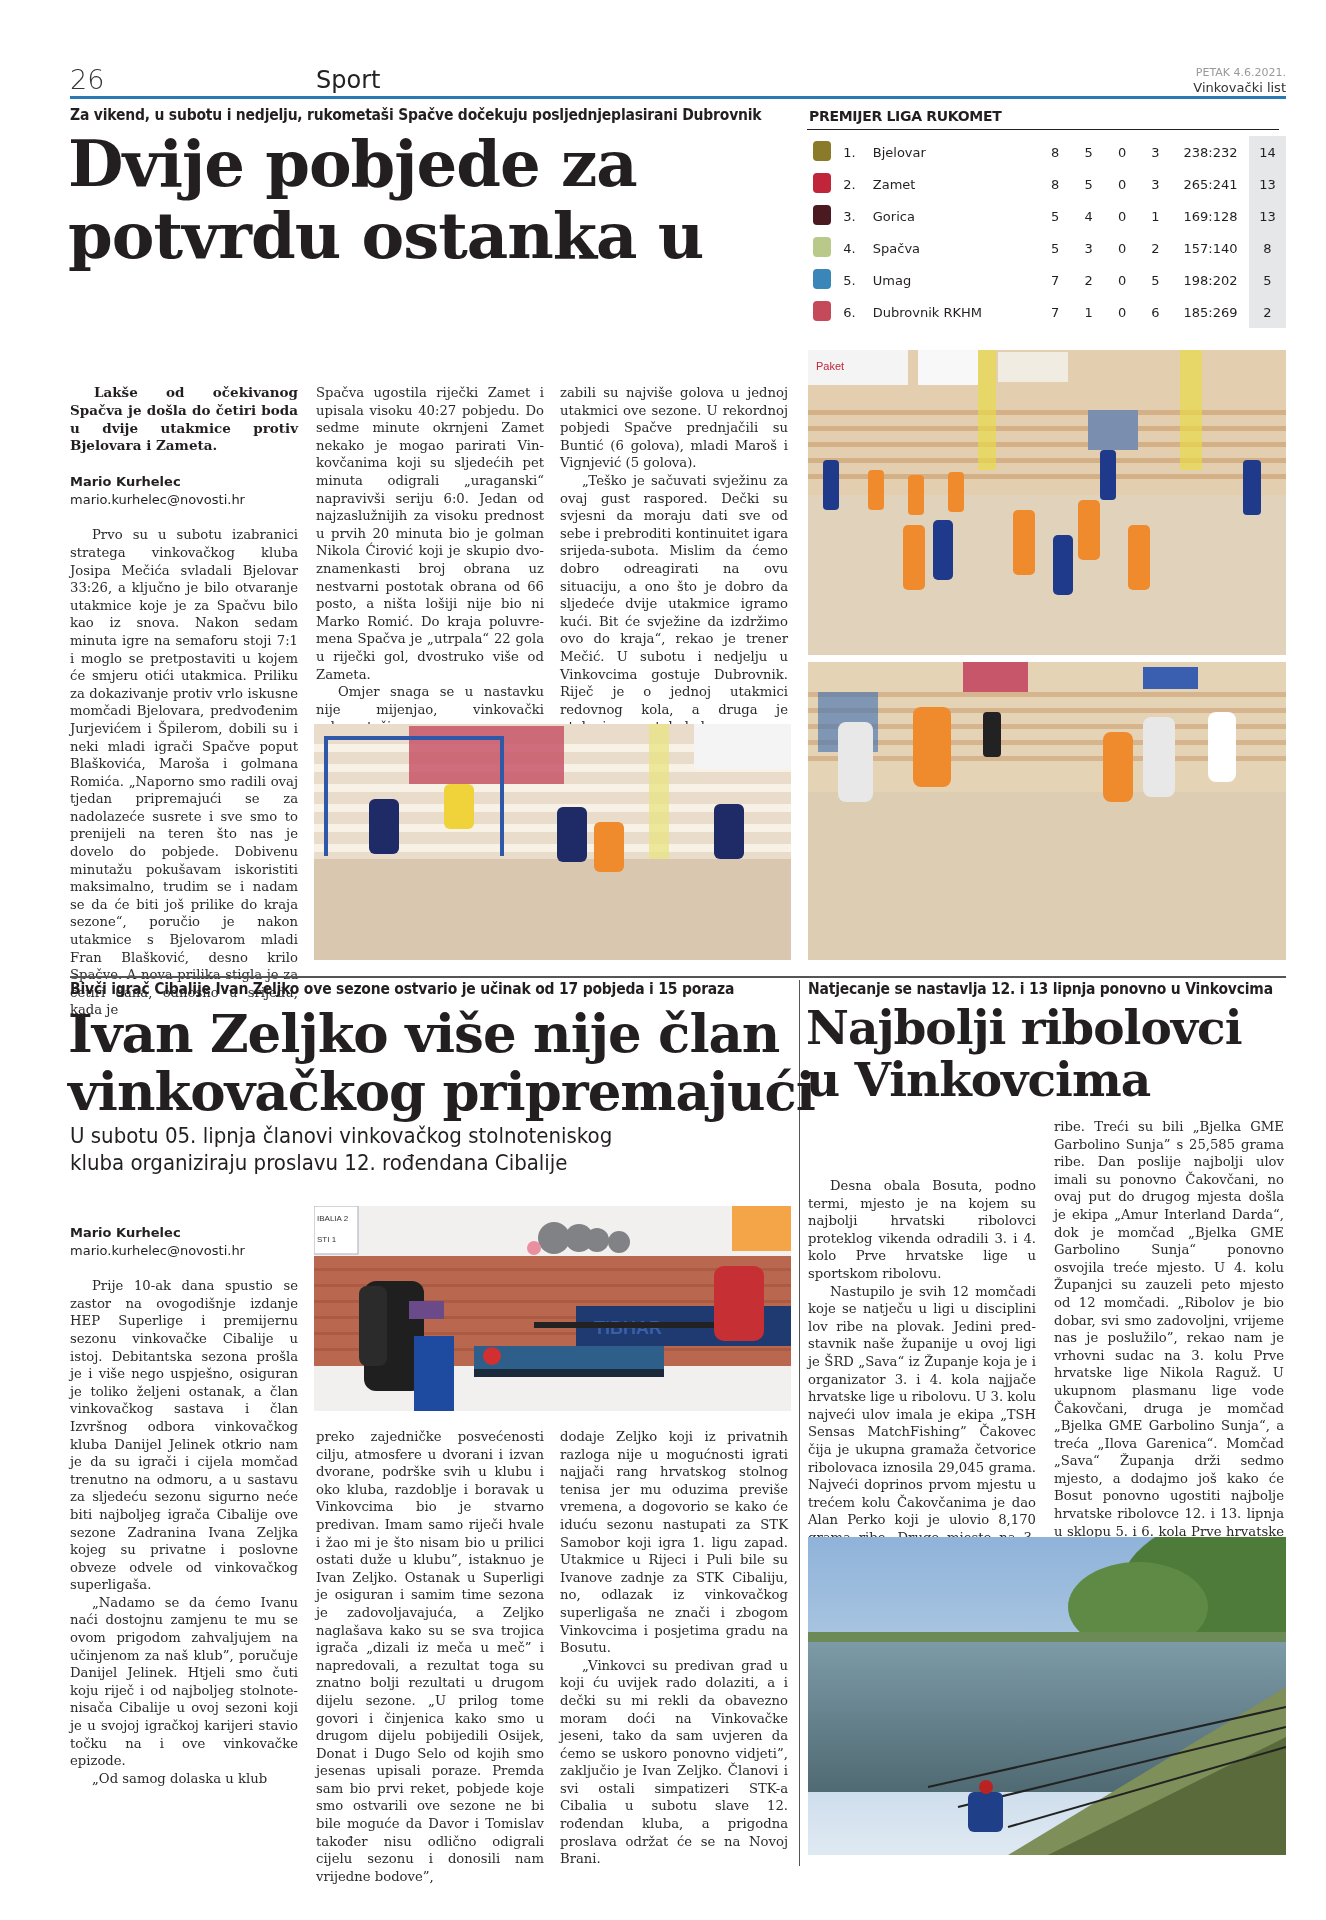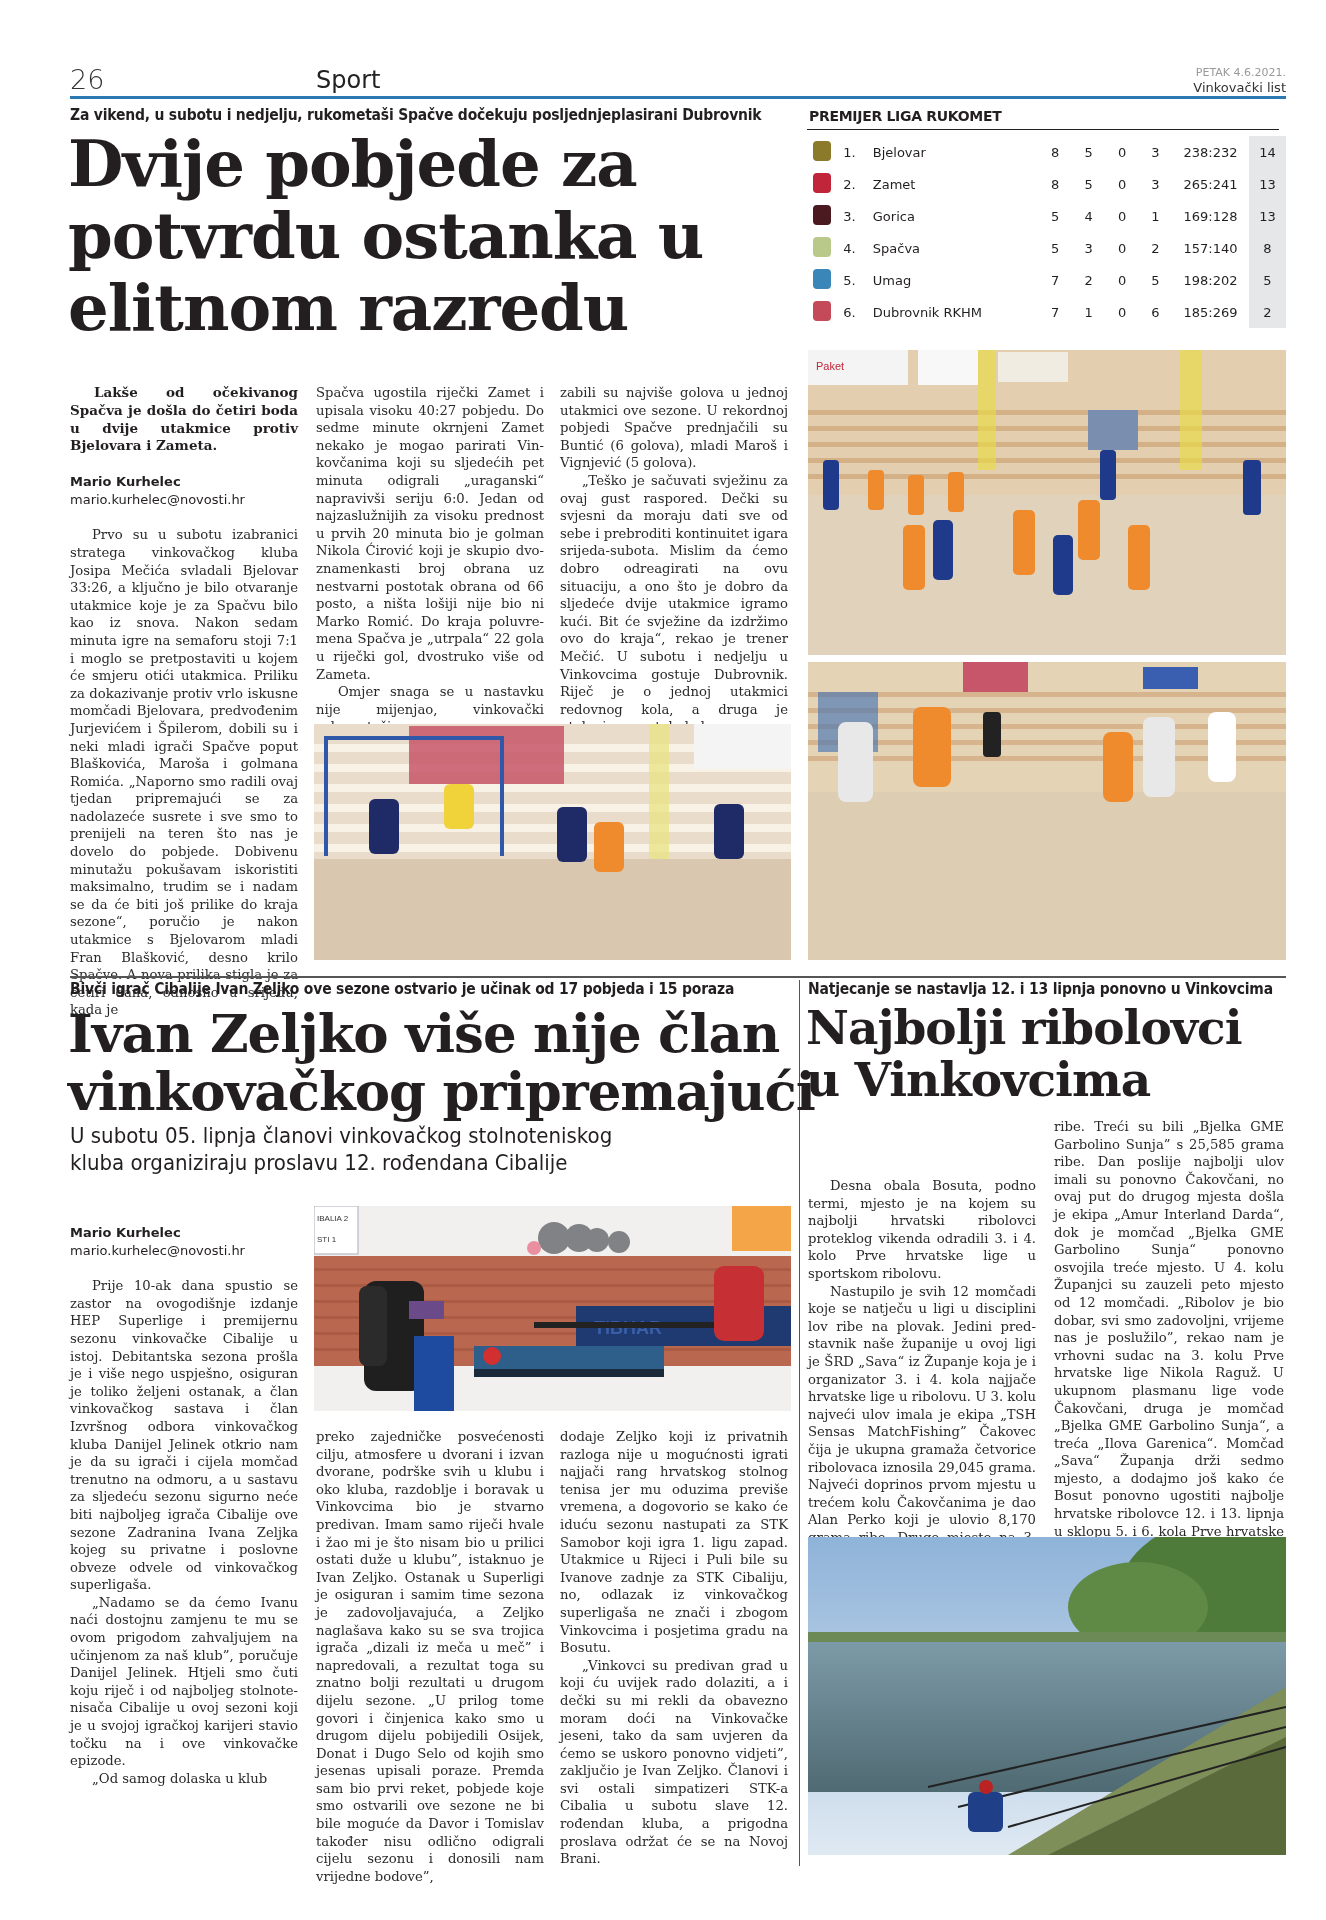--- a/index.html
+++ b/index.html
@@ -44,21 +44,20 @@
 <div class="abs" id="page-num">26</div>
 <div class="abs" id="section">Sport</div>
 <div class="abs" id="date">PETAK 4.6.2021.</div>
 <div class="abs" id="paper">Vinkovački list</div>
 <div class="abs" id="top-rule"></div>
 
 <div class="abs kicker" style="left:70px;top:106px;">Za vikend, u subotu i nedjelju, rukometaši Spačve dočekuju posljednjeplasirani Dubrovnik</div>
 <div class="abs headline" style="left:68px;top:128px;font-size:64px;line-height:72px;">
   <div>Dvije pobjede za</div>
   <div>potvrdu ostanka u</div>
-  <div>elitnom razredu</div>
 </div>
 
 <div class="body-col" style="left:70px;top:384px;width:228px;">
   <div class="lead">Lakše od očekivanog Spačva je došla do četiri boda u dvije utakmice protiv Bjelovara i Zameta.</div>
   <div class="author">Mario Kurhelec</div>
   <div class="email">mario.kurhelec@novosti.hr</div>
   <p>Prvo su u subotu izabranici stratega vinkovačkog kluba Josipa Mečića svladali Bjelovar 33:26, a ključno je bilo otvaranje utakmice koje je za Spačvu bilo kao iz snova. Nakon sedam minuta igre na semaforu stoji 7:1 i moglo se pret­postaviti u kojem će smjeru otići utakmica. Priliku za dokaziva­nje protiv vrlo iskusne momčadi Bjelovara, predvođenim Jurjevi­ćem i Špilerom, dobili su i neki mladi igrači Spačve poput Blaš­kovića, Maroša i golmana Romića. „Naporno smo radili ovaj tjedan pripremajući se za nadolazeće susrete i sve smo to prenijeli na teren što nas je dovelo do pobjede. Dobivenu minutažu pokušavam iskoristiti maksimalno, trudim se i nadam se da će biti još prilike do kraja sezone“, poručio je nakon utakmice s Bjelovarom mladi Fran Blašković, desno krilo Spačve. A nova prilika stigla je za četiri dana, odnosno u srijedu, kada je</p>
 </div>
 <div class="body-col" style="left:316px;top:384px;width:228px;">
   <p style="text-indent:0">Spačva ugostila riječki Zamet i upisala visoku 40:27 pobjedu. Do sedme minute okrnjeni Zamet nekako je mogao parirati Vin­kovčanima koji su sljedećih pet minuta odigrali „uraganski“ napravivši seriju 6:0. Jedan od naj­zaslužnijih za visoku prednost u prvih 20 minuta bio je golman Nikola Ćirović koji je skupio dvo­znamenkasti broj obrana uz nestvarni postotak obrana od 66 posto, a ništa lošiji nije bio ni Marko Romić. Do kraja poluvre­mena Spačva je „utrpala“ 22 gola u riječki gol, dvostruko više od Zameta.</p>

